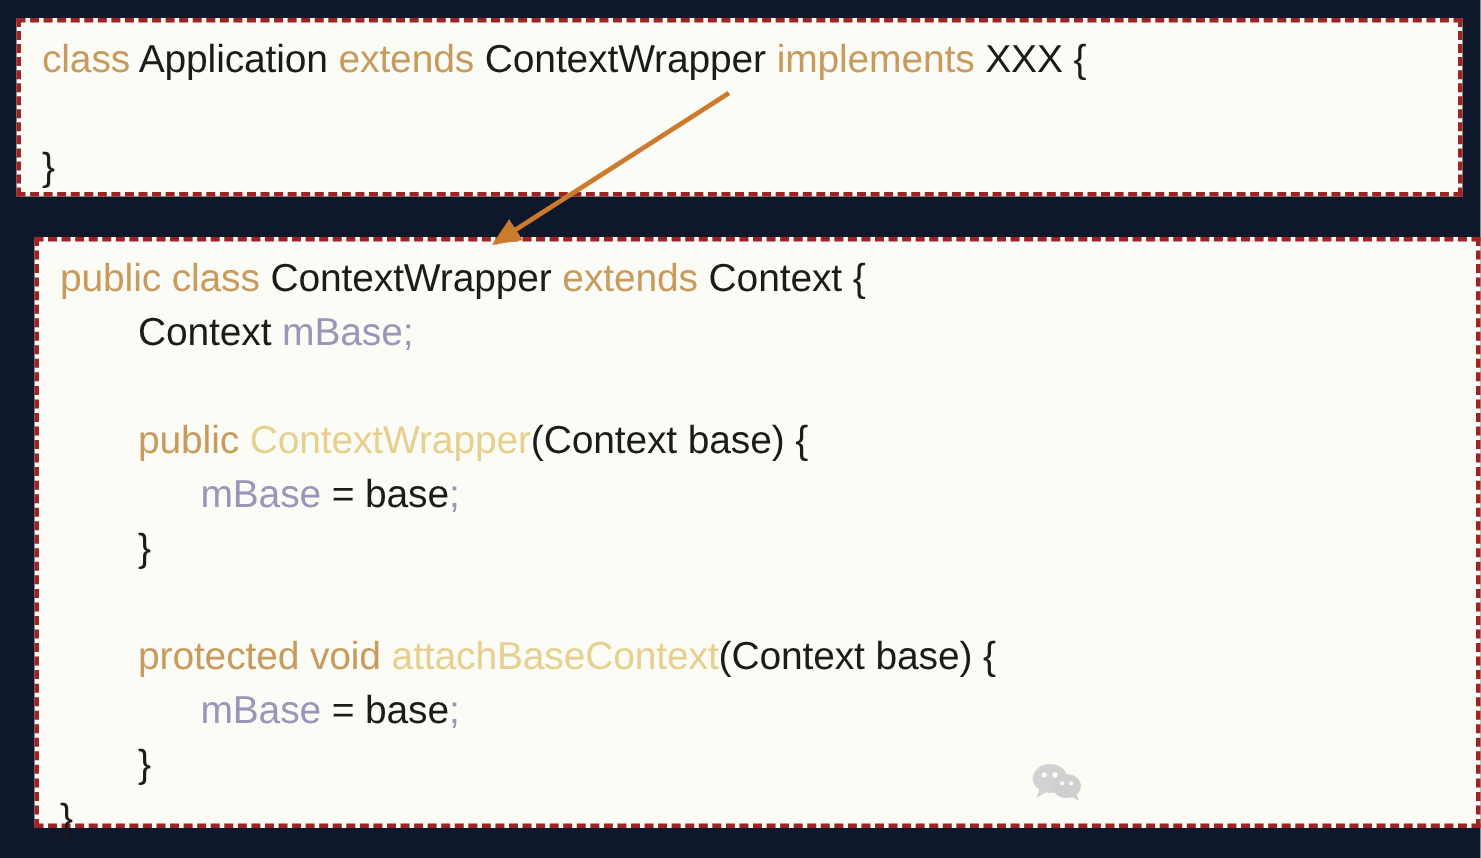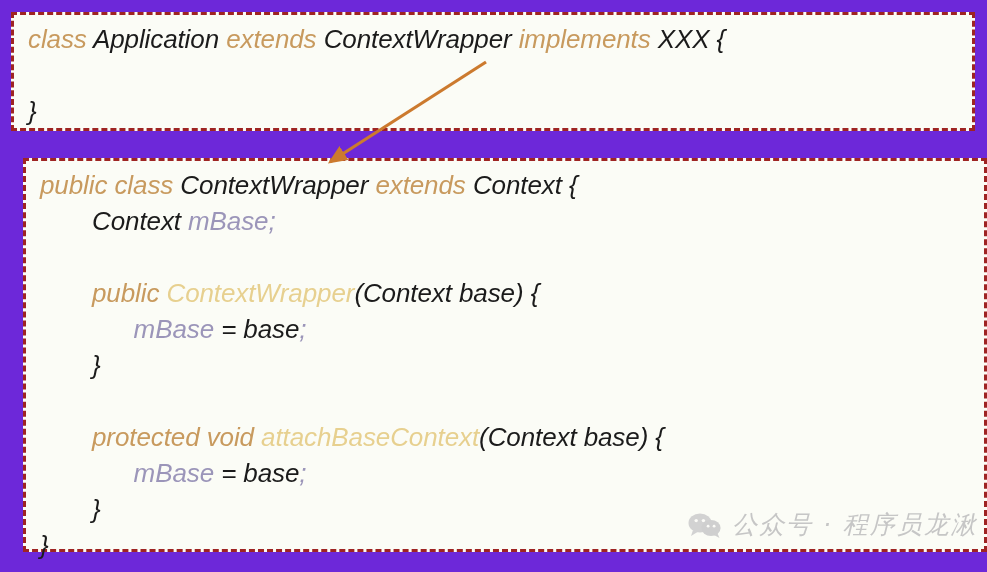--- a/index.html
+++ b/index.html
@@ -89,21 +89,21 @@
     font-family: "DejaVu Sans", "Liberation Sans", sans-serif;
     letter-spacing: 2px;
     user-select: none;
   }
   #watermark .wm-text { color: #c6c6c6; }
   #wechat-icon { display: block; }
 </style>
 </head>
 <body>
 
-<div id="stage" style="background: #6d28d9; font-style: italic;">
+<div id="stage" style="background: #0f172a;">
 
   <div class="code-box" id="box-application" style="border-color: rgb(158, 36, 35); background: rgb(251, 252, 246);">
     <div class="code-body"><span class="ln"><span class="kw" style="color: rgb(200, 154, 94);">class</span><span class="punc" style="color: rgb(27, 27, 27);"> </span><span class="type" style="color: rgb(27, 27, 27);">Application</span><span class="punc" style="color: rgb(27, 27, 27);"> </span><span class="kw" style="color: rgb(200, 154, 94);">extends</span><span class="punc" style="color: rgb(27, 27, 27);"> </span><span class="type" style="color: rgb(27, 27, 27);">ContextWrapper</span><span class="punc" style="color: rgb(27, 27, 27);"> </span><span class="kw" style="color: rgb(200, 154, 94);">implements</span><span class="punc" style="color: rgb(27, 27, 27);"> </span><span class="type" style="color: rgb(27, 27, 27);">XXX</span><span class="punc" style="color: rgb(27, 27, 27);"> {</span></span><span class="ln blank">&nbsp;</span><span class="ln"><span class="punc" style="color: rgb(27, 27, 27);">}</span></span></div>
   </div>
 
   <div class="code-box" id="box-contextwrapper" style="border-color: rgb(158, 36, 35); background: rgb(251, 252, 246);">
     <div class="code-body"><span class="ln"><span class="kw" style="color: rgb(200, 154, 94);">public</span><span class="punc" style="color: rgb(27, 27, 27);"> </span><span class="kw" style="color: rgb(200, 154, 94);">class</span><span class="punc" style="color: rgb(27, 27, 27);"> </span><span class="type" style="color: rgb(27, 27, 27);">ContextWrapper</span><span class="punc" style="color: rgb(27, 27, 27);"> </span><span class="kw" style="color: rgb(200, 154, 94);">extends</span><span class="punc" style="color: rgb(27, 27, 27);"> </span><span class="type" style="color: rgb(27, 27, 27);">Context</span><span class="punc" style="color: rgb(27, 27, 27);"> {</span></span><span class="ln indent1"><span class="type" style="color: rgb(27, 27, 27);">Context</span><span class="punc" style="color: rgb(27, 27, 27);"> </span><span class="field" style="color: rgb(155, 149, 185);">mBase</span><span class="field" style="color: rgb(155, 149, 185);">;</span></span><span class="ln blank">&nbsp;</span><span class="ln indent1"><span class="kw" style="color: rgb(200, 154, 94);">public</span><span class="punc" style="color: rgb(27, 27, 27);"> </span><span class="fn" style="color: rgb(231, 208, 143);">ContextWrapper</span><span class="punc" style="color: rgb(27, 27, 27);">(</span><span class="type" style="color: rgb(27, 27, 27);">Context base</span><span class="punc" style="color: rgb(27, 27, 27);">) {</span></span><span class="ln indent2"><span class="field" style="color: rgb(155, 149, 185);">mBase</span><span class="punc" style="color: rgb(27, 27, 27);"> = </span><span class="type" style="color: rgb(27, 27, 27);">base</span><span class="field" style="color: rgb(155, 149, 185);">;</span></span><span class="ln indent1"><span class="punc" style="color: rgb(27, 27, 27);">}</span></span><span class="ln blank">&nbsp;</span><span class="ln indent1"><span class="kw" style="color: rgb(200, 154, 94);">protected</span><span class="punc" style="color: rgb(27, 27, 27);"> </span><span class="kw" style="color: rgb(200, 154, 94);">void</span><span class="punc" style="color: rgb(27, 27, 27);"> </span><span class="fn" style="color: rgb(231, 208, 143);">attachBaseContext</span><span class="punc" style="color: rgb(27, 27, 27);">(</span><span class="type" style="color: rgb(27, 27, 27);">Context base</span><span class="punc" style="color: rgb(27, 27, 27);">) {</span></span><span class="ln indent2"><span class="field" style="color: rgb(155, 149, 185);">mBase</span><span class="punc" style="color: rgb(27, 27, 27);"> = </span><span class="type" style="color: rgb(27, 27, 27);">base</span><span class="field" style="color: rgb(155, 149, 185);">;</span></span><span class="ln indent1"><span class="punc" style="color: rgb(27, 27, 27);">}</span></span><span class="ln"><span class="punc" style="color: rgb(27, 27, 27);">}</span></span></div>
   </div>
 
   <svg id="arrow-svg" viewBox="0 0 230 130">
@@ -119,16 +119,15 @@
     <svg id="wechat-icon" width="34" height="26" viewBox="0 0 34 26">
       <ellipse cx="12" cy="11" rx="11.5" ry="9.6" fill="#d2d2d2"></ellipse>
       <path d="M5 18 L3 24 L9.5 20 Z" fill="#d2d2d2"></path>
       <circle cx="8.2" cy="8.6" r="1.7" fill="#fbfbf7"></circle>
       <circle cx="15.4" cy="8.6" r="1.7" fill="#fbfbf7"></circle>
       <ellipse cx="23" cy="16" rx="9.6" ry="8" fill="#cfcfcf"></ellipse>
       <path d="M29.5 21.5 L31.5 26 L26 23 Z" fill="#cfcfcf"></path>
       <circle cx="20.1" cy="14.2" r="1.4" fill="#fbfbf7"></circle>
       <circle cx="26.1" cy="14.2" r="1.4" fill="#fbfbf7"></circle>
     </svg>
-    <span class="wm-text">公众号 · 程序员龙湫</span>
   </div>
 
 </div>
 
 </body></html>

